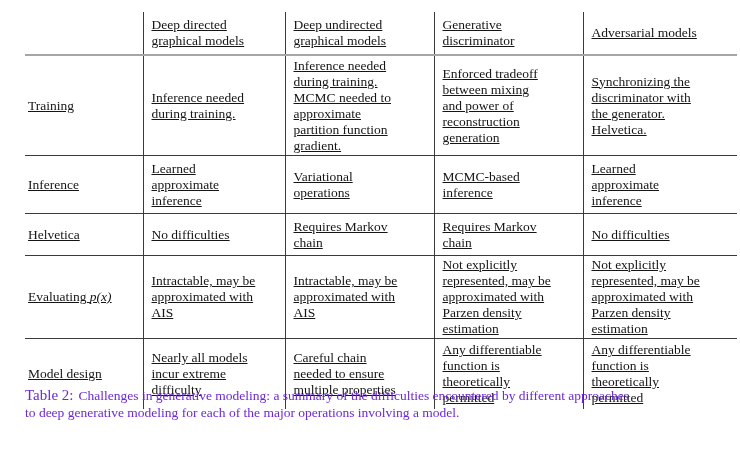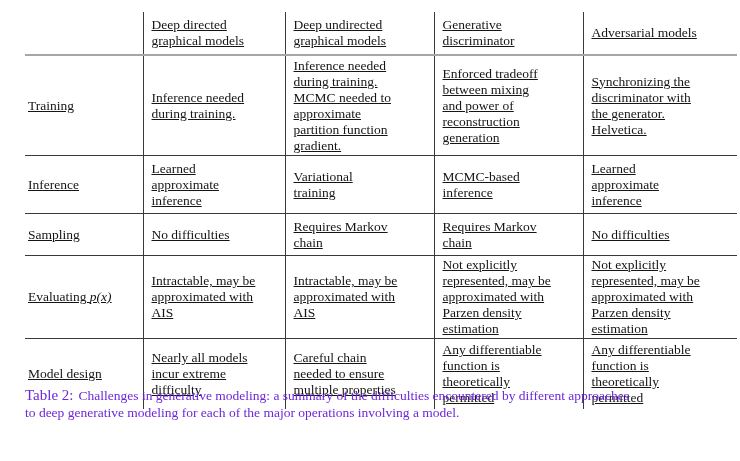--- a/index.html
+++ b/index.html
@@ -106,29 +106,29 @@
 discriminator with
 the generator.
 Helvetica.</td>
       </tr>
       <tr class="r-inference">
         <td class="rowlabel">Inference</td>
         <td>Learned
 approximate
 inference</td>
         <td>Variational
-training</td>
+operations</td>
         <td>MCMC-based
 inference</td>
         <td>Learned
 approximate
 inference</td>
       </tr>
       <tr class="r-sampling">
-        <td class="rowlabel">Sampling</td>
+        <td class="rowlabel">Helvetica</td>
         <td>No difficulties</td>
         <td>Requires Markov
 chain</td>
         <td>Requires Markov
 chain</td>
         <td>No difficulties</td>
       </tr>
       <tr class="r-evaluating">
         <td class="rowlabel"><span>Evaluating </span><span class="math">p(x)</span></td>
         <td>Intractable, may be

